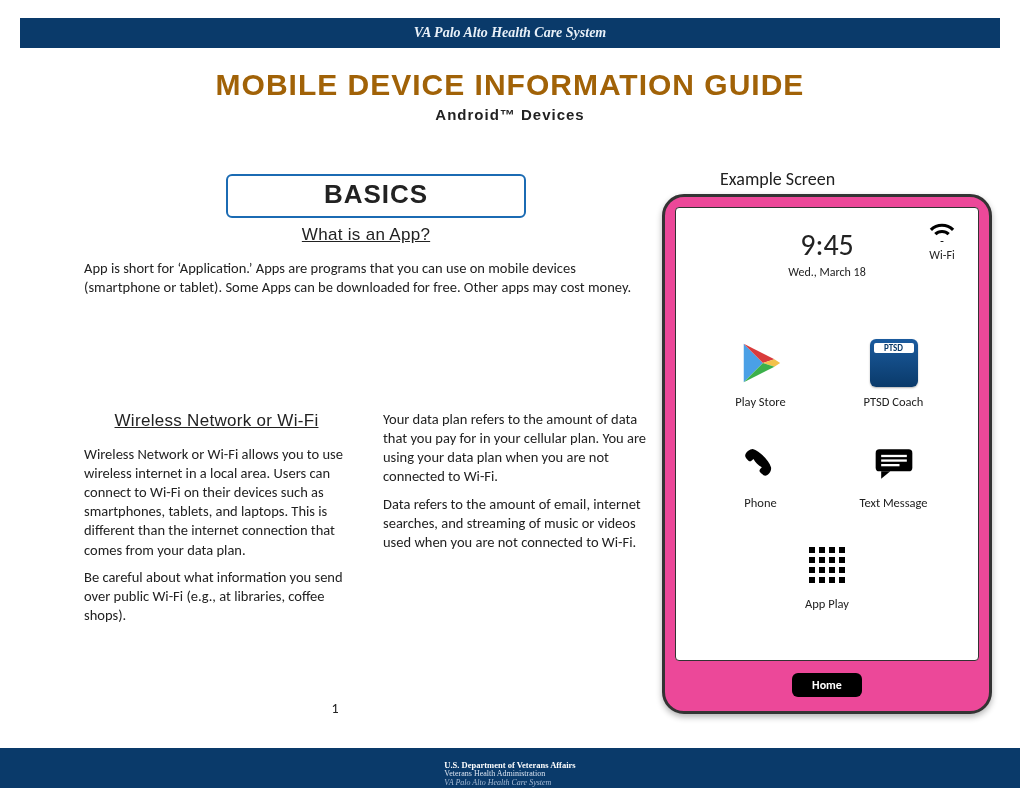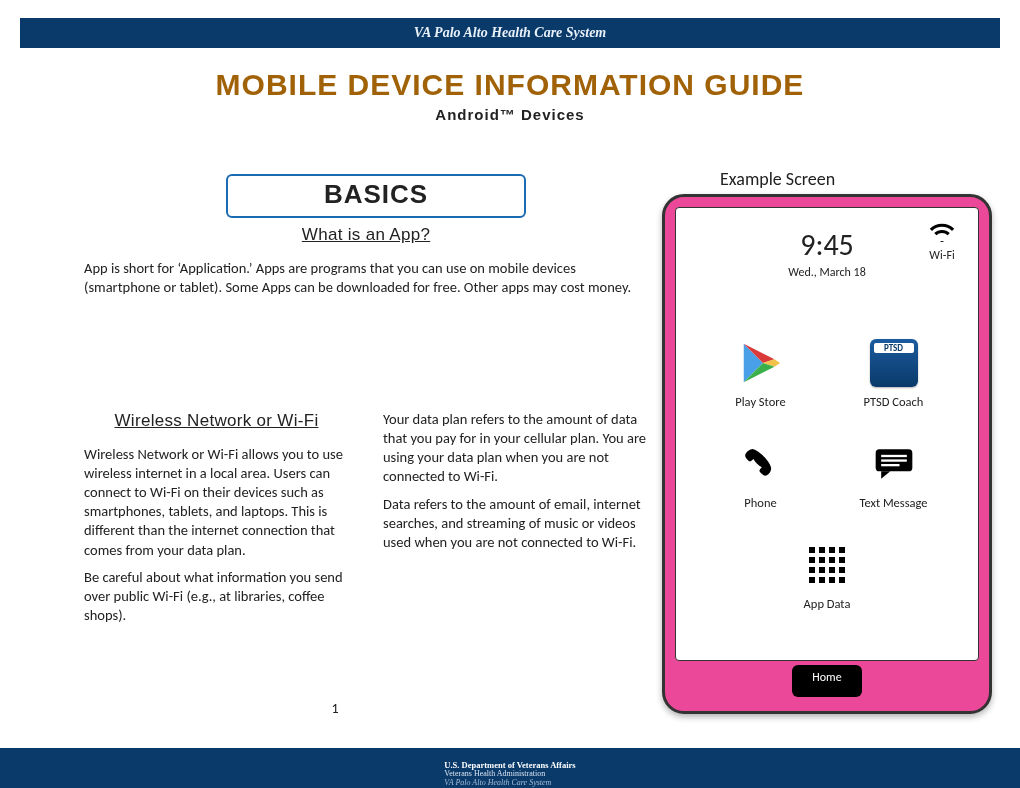--- a/index.html
+++ b/index.html
@@ -24,21 +24,21 @@
   .content2 { position: absolute; top: 410px; left: 84px; width: 564px; }
 
   .page-num { position: absolute; top: 700px; left: 0; width: 670px; text-align: center; font-size: 14px; }
 
   .example-label { position: absolute; top: 168px; left: 720px; font-size: 18px; font-weight: normal; }
 
   
   .phone { position: absolute; top: 194px; left: 662px; width: 330px; height: 520px; background: #ec4899; border: 3px solid #333; border-radius: 22px; box-shadow: 0 3px 6px rgba(0,0,0,0.3); }
   .phone-inner { position: absolute; top: 10px; left: 10px; right: 10px; bottom: 8px; }
   .screen { position: absolute; top: 0; left: 0; right: 0; bottom: 42px; background: #fff; border: 1px solid #333; border-radius: 4px; padding: 18px 12px 12px; }
-  .home-btn { position: absolute; bottom: 6px; left: 50%; transform: translateX(-50%); width: 70px; height: 32px; background: #000; border-radius: 6px; color: #fff; font-size: 12px; text-align: center; line-height: 24px; }
+  .home-btn { position: absolute; bottom: 6px; left: 50%; transform: translateX(-50%); width: 70px; height: 24px; background: #000; border-radius: 6px; color: #fff; font-size: 12px; text-align: center; line-height: 24px; font-weight: bold; }
 
   .wifi-corner { position: absolute; top: 14px; right: 22px; text-align: center; }
   .wifi-icon svg { width: 28px; height: 20px; }
   .wifi-label { font-size: 12px; margin-top: 2px; }
 
   .time-block { text-align: center; }
   .time { font-size: 30px; font-weight: 400; }
   .date { font-size: 12px; margin-top: 2px; }
 
   .grid { position: absolute; top: 130px; left: 0; right: 0; display: flex; flex-wrap: wrap; justify-content: space-around; row-gap: 30px; padding: 0 18px; }
@@ -175,21 +175,21 @@
                   <rect x="12" y="22" width="6" height="6"></rect>
                   <rect x="22" y="22" width="6" height="6"></rect>
                   <rect x="32" y="22" width="6" height="6"></rect>
                 <rect x="2" y="32" width="6" height="6"></rect>
                   <rect x="12" y="32" width="6" height="6"></rect>
                   <rect x="22" y="32" width="6" height="6"></rect>
                   <rect x="32" y="32" width="6" height="6"></rect>
               </g>
             </svg>
           </div>
-          <div class="label">App Data</div>
+          <div class="label">App Play</div>
         </div>
       </div>
     </div>
     <div class="home-btn">
       <span>Home</span>
     </div>
   </div>
 </div>
 
 <div class="bottom-bar">

